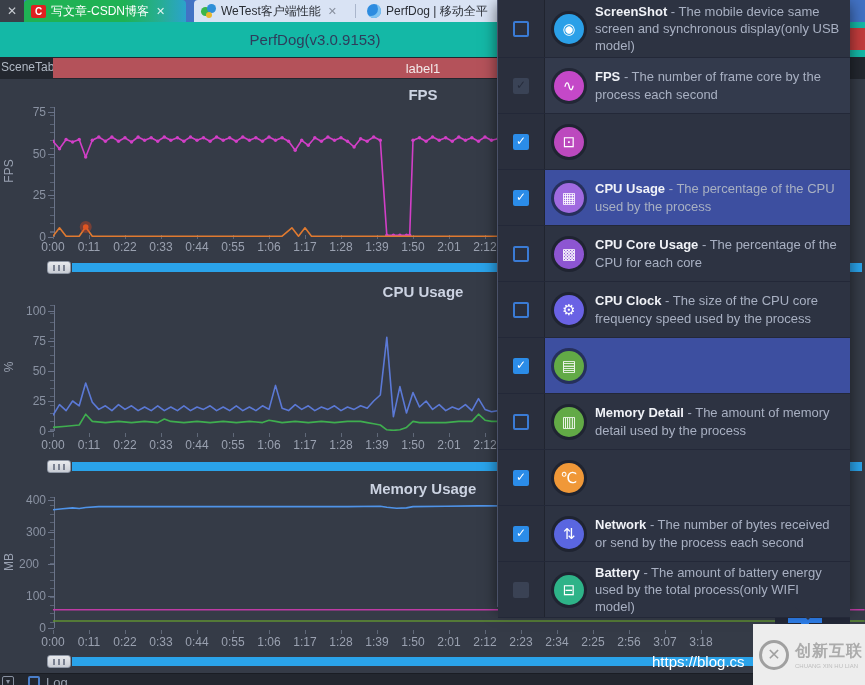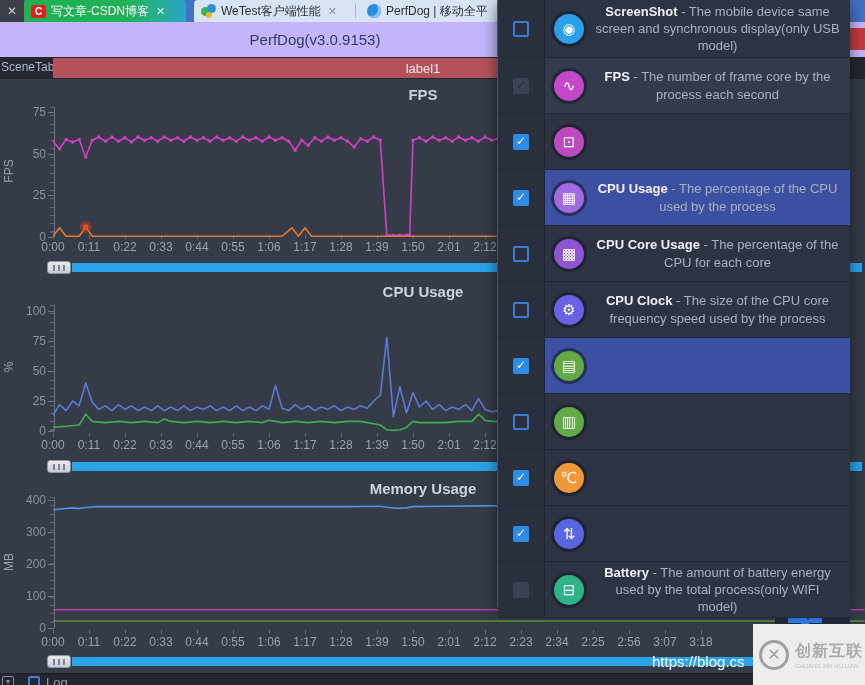--- a/index.html
+++ b/index.html
@@ -19,21 +19,21 @@
   .csdn-ic{width:15px;height:13px;background:#e02020;border-radius:2px;color:#fff;font-weight:bold;
            font-size:10px;line-height:13px;text-align:center;flex:0 0 auto;}
   .wetest-ic{position:relative;width:15px;height:14px;flex:0 0 auto;}
   .wetest-ic i{position:absolute;border-radius:50%;}
   .wetest-ic .a{left:0;top:3px;width:9px;height:9px;background:#3bb54a;}
   .wetest-ic .b{left:6px;top:0;width:9px;height:9px;background:#2e8fd8;}
   .wetest-ic .c{left:5px;top:8px;width:6px;height:6px;background:#e8b62c;}
   .perfdog-ic{width:14px;height:14px;border-radius:50%;background:#2d8ce0;box-shadow:inset -3px -2px 0 #7ec3f2;flex:0 0 auto;}
   .tab-sep{position:absolute;left:355px;top:4px;width:1px;height:14px;background:#aab6cc;}
   
-  #titlebar{position:absolute;left:0;top:22px;width:865px;height:35px;background:#c4b5fd;
+  #titlebar{position:absolute;left:0;top:22px;width:865px;height:35px;background:#14b8a6;
             color:#2e3d5c;font-size:15px;display:flex;align-items:center;}
   #titlebar span{width:630px;text-align:center;}
   
   #scenerow{position:absolute;left:0;top:57px;width:865px;height:22px;background:#23272f;}
   #scenetab{position:absolute;left:1px;top:3px;font-size:12px;color:#b0b8c4;}
   #label1bar{position:absolute;left:53px;top:1px;width:797px;height:20px;background:#b4525a;
              color:#f2e8e8;font-size:13px;display:flex;align-items:center;}
   #label1bar span{width:740px;text-align:center;}
   
   #charts{position:absolute;left:0;top:79px;width:865px;height:594px;background:#353b47;}
@@ -54,21 +54,21 @@
   
   #panel{position:absolute;left:497px;top:0;width:353px;height:607px;background:#2d3342;z-index:20;
          border-left:1px solid #4a5168;box-shadow:0 4px 14px rgba(0,0,0,.55);box-sizing:border-box;}
   .p-row{position:relative;display:flex;align-items:stretch;border-bottom:1px solid #232838;cursor:default;}
   .p-check-cell{flex:0 0 46px;background:#2a2f3d;border-right:1px solid #20242f;display:flex;align-items:center;justify-content:center;}
   .p-main{flex:1;display:flex;align-items:center;gap:11px;padding:7px 10px 7px 9px;background:#2d3342;}
   .p-row.dim .p-main{background:#333a4c;}
   .p-row.hl .p-main{background:#3d4fa0;}
   .p-ic{flex:0 0 30px;width:30px;height:30px;border-radius:50%;box-shadow:0 0 0 3px rgba(20,24,36,.55);
         display:flex;align-items:center;justify-content:center;color:#fff;font-size:15px;}
-  .p-txt{font-size:13px;line-height:1.32;color:#a8b0c2;text-align:center;}
+  .p-txt{font-size:13px;line-height:1.32;color:#a8b0c2;}
   .p-txt b{color:#f0f2f7;}
   .cb{width:16px;height:16px;box-sizing:border-box;border-radius:2px;font-size:12px;line-height:15px;text-align:center;color:#fff;}
   .cb.unchecked{border:2px solid #3a7bd5;background:transparent;}
   .cb.checked{background:#2b8ce8;}
   .cb.checked-disabled{background:#3a4356;color:#262c3c;}
   .cb.disabled{background:#3a4254;}
   
   #notch-box{position:absolute;left:775px;top:605px;width:75px;height:40px;background:#232838;z-index:18;}
   #blue-t-v{position:absolute;left:801px;top:607px;width:8px;height:36px;background:#2d7de8;z-index:19;}
   #blue-t-h{position:absolute;left:788px;top:618px;width:34px;height:5px;background:#2d7de8;z-index:19;}
@@ -297,21 +297,21 @@
         <i></i>
       </div>
       <div class="c-title" style="top: 401px;">Memory Usage</div>
       <div class="ylab" style="left: -21px; top: 475.5px;">MB</div>
       <div class="axisline" style="left: 54px; top: 418px; height: 131px;"></div>
       <div class="minorticks" style="left: 50px; top: 418px; height: 131px;"></div>
       <div class="ytick" style="left: 12px; top: 549px;">0</div>
       <div class="ymark" style="left: 48px; top: 549px;"></div>
       <div class="ytick" style="left: 12px; top: 517.049px;">100</div>
       <div class="ymark" style="left: 48px; top: 517.049px;"></div>
-      <div class="ytick" style="left: 12px; top: 485.098px;">200</div>
+      <div class="ytick" style="left: 12px; top: 485.098px; text-align: center;">200</div>
       <div class="ymark" style="left: 48px; top: 485.098px;"></div>
       <div class="ytick" style="left: 12px; top: 453.146px;">300</div>
       <div class="ymark" style="left: 48px; top: 453.146px;"></div>
       <div class="ytick" style="left: 12px; top: 421.195px;">400</div>
       <div class="ymark" style="left: 48px; top: 421.195px;"></div>
       <div class="xtick" style="left: 53px; top: 556px;">0:00</div>
       <div class="xmark" style="left: 53px; top: 551px;"></div>
       <div class="xtick" style="left: 89px; top: 556px;">0:11</div>
       <div class="xmark" style="left: 89px; top: 551px;"></div>
       <div class="xtick" style="left: 125px; top: 556px;">0:22</div>
@@ -436,40 +436,42 @@
         </div>
       </div>
       <div class="p-row" style="height: 55px;">
         <div class="p-check-cell">
           <div class="cb unchecked"></div>
         </div>
         <div class="p-main">
           <div class="p-ic" style="background: rgb(98, 170, 70);">
             <span>▥</span>
           </div>
+          <div class="p-txt"><b>Memory Detail</b><span> - The amount of memory detail used by the process</span></div>
         </div>
       </div>
       <div class="p-row" style="height: 55px;">
         <div class="p-check-cell">
           <div class="cb checked">✓</div>
         </div>
         <div class="p-main">
           <div class="p-ic" style="background: rgb(240, 152, 56);">
             <span>℃</span>
           </div>
         </div>
       </div>
       <div class="p-row" style="height: 55px;">
         <div class="p-check-cell">
           <div class="cb checked">✓</div>
         </div>
         <div class="p-main">
           <div class="p-ic" style="background: rgb(90, 102, 224);">
             <span>⇅</span>
           </div>
+          <div class="p-txt"><b>Network</b><span> - The number of bytes received or send by the process each second</span></div>
         </div>
       </div>
       <div class="p-row" style="height: 55px;">
         <div class="p-check-cell">
           <div class="cb disabled"></div>
         </div>
         <div class="p-main">
           <div class="p-ic" style="background: rgb(46, 179, 136);">
             <span>⊟</span>
           </div>

